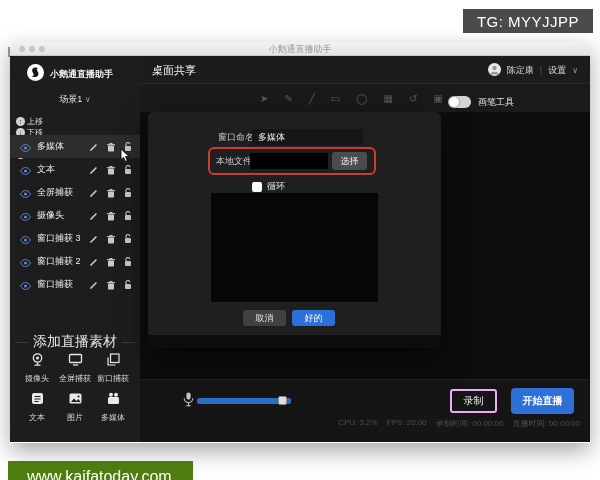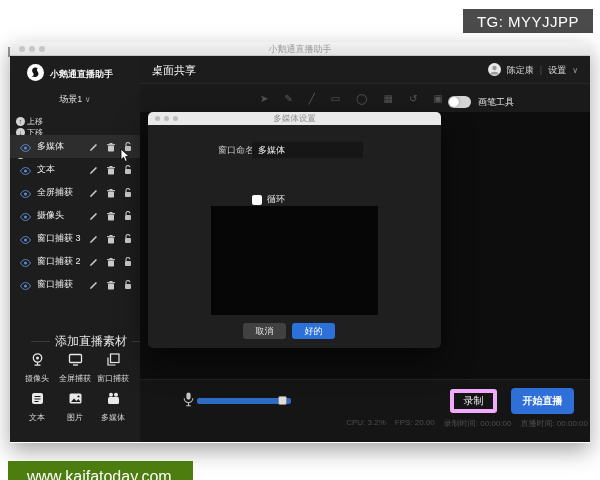--- a/index.html
+++ b/index.html
@@ -47,21 +47,21 @@
   .circ { display:inline-flex; width:9px; height:9px; border-radius:50%; background:#d2d2d2;
           color:#1d1d1d; font-size:7px; line-height:9px; align-items:center; justify-content:center; }
 
   .src-list { position:absolute; left:0; top:79px; width:100%; }
   .src-row { height:23px; display:flex; align-items:center; padding:0 8px 0 10px; }
   .src-row.selected { background:#2d2d2d; }
   .src-label { color:#ededed; font-size:9px; margin-left:6px; flex:1; }
   .row-icons { display:flex; gap:9px; align-items:center; }
 
   .add-title { position:absolute; left:0; top:277px; width:100%; display:flex;
-               align-items:center; color:#e5e5e5; font-size:12px;margin-left:16px; }
+               align-items:center; color:#e5e5e5; font-size:14px; }
   .add-title::before,.add-title::after { content:""; flex:1; height:1px; background:#3c3c3c; margin:0 5px; }
   .add-grid { position:absolute; left:8px; top:293px; width:114px; display:grid;
               grid-template-columns:1fr 1fr 1fr; row-gap:4px; }
   .add-cell { display:flex; flex-direction:column; align-items:center; gap:2px; padding-top:3px; }
   .add-label { color:#d5d5d5; font-size:8px; }
 
   
   .main { position:relative; flex:1; display:flex; flex-direction:column; }
   .main-header { height:28px; background:#1c1c1c; position:relative; flex:none;
                  border-bottom:1px solid #272727; }
@@ -83,26 +83,26 @@
 
   .canvas { flex:1; background:#0d0d0d; }
 
   .bottom-bar { height:63px; background:#151515; border-top:1px solid #222; position:relative; flex:none; }
   .mic { position:absolute; left:43px; top:12px; }
   .vol-slider { position:absolute; left:57px; top:18px; width:94px; height:6px;
                 background:#2c6cc4; border-radius:2px; }
   .vol-handle { position:absolute; left:138px; top:16px; width:9px; height:9px;
                 background:#dedede; border:1px solid #888; border-radius:2px; }
   .record-btn { position:absolute; left:310px; top:9px; width:47px; height:24px;
-                border:4px solid #f0abfc; border-radius:3px; color:#f0f0f0; font-size:10px;
+                border:2px solid #f0abfc; border-radius:3px; color:#f0f0f0; font-size:10px;
                 background:transparent; display:flex; align-items:center; justify-content:center; }
   .start-btn { position:absolute; left:371px; top:8px; width:63px; height:26px;
                background:#2e6fd8; border-radius:4px; color:#fff; font-size:10px; font-weight:bold;
                display:flex; align-items:center; justify-content:center; }
-  .stats { position:absolute; right:2px; top:38px; display:flex; gap:9px;
+  .stats { position:absolute; right:10px; top:38px; display:flex; gap:9px;
            color:#4e4e4e; font-size:8px; }
 
   
   .modal { position:absolute; left:148px; top:112px; width:293px; height:236px; z-index:20;
            border-radius:5px; overflow:hidden; box-shadow:0 12px 30px rgba(0,0,0,.6); }
   .modal-titlebar { height:13px; background:#e9e9e9; position:relative; }
   .m-dots { position:absolute; left:7px; top:4px; display:flex; gap:4px; }
   .m-dot { width:5px; height:5px; border-radius:50%; background:#bdbdbd; }
   .modal-title { text-align:center; font-size:8.5px; line-height:13px; color:#8f8f8f; }
   .modal-body { position:relative; height:223px; background:#1f1f1f;padding-left:16px; }
@@ -439,33 +439,30 @@
             <span>FPS: 20.00</span>
             <span>录制时间: 00:00:00</span>
             <span>直播时间: 00:00:00</span>
           </div>
         </div>
       </div>
     </div>
   </div>
 
   <div class="modal">
-    <div class="modal-titlebar">
-      <div class="m-dots">
-        <span class="m-dot"></span>
-        <span class="m-dot"></span>
-        <span class="m-dot"></span>
-      </div>
-      <div class="modal-title">多媒体设置</div>
-    </div>
     <div class="modal-body">
       <div class="name-row">
           <span class="m-label">窗口命名</span>
         </div>
       <input class="name-input" value="多媒体" style="">
+      <div class="red-box">
+        <span class="m-label file-label">本地文件</span>
+        <input class="file-input" value="" style="">
+        <span class="choose-btn">选择</span>
+      </div>
       <div class="loop-row">
         <span class="checkbox"></span>
         <span class="loop-label">循环</span>
       </div>
       <div class="preview"></div>
       <div class="cancel-btn">取消</div>
       <div class="ok-btn">好的</div>
     </div>
   </div>
 

